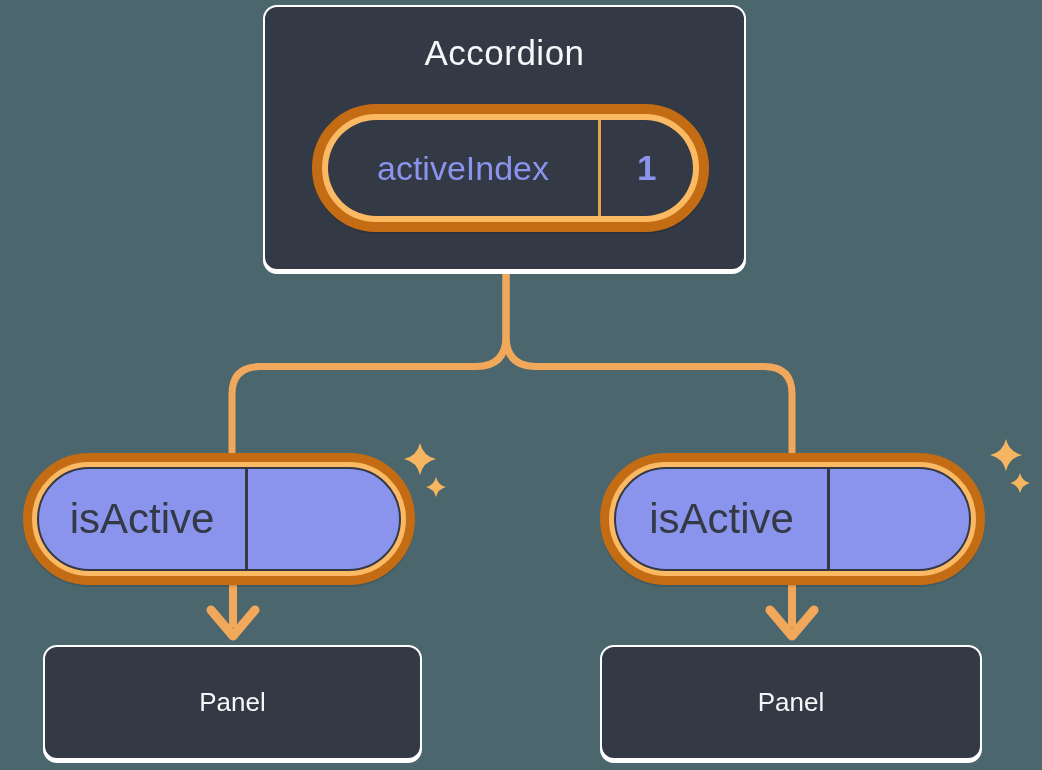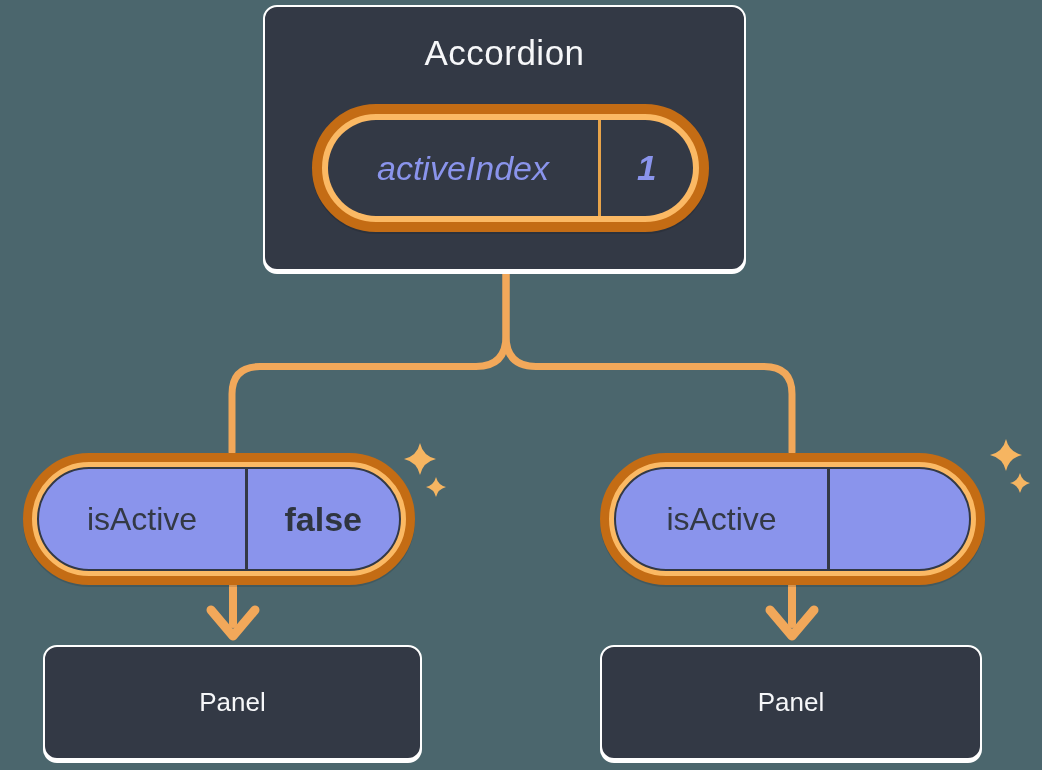--- a/index.html
+++ b/index.html
@@ -37,21 +37,21 @@
     display:flex;
     z-index:3;
     box-shadow:0 2px 0 rgba(0,0,0,0.12);
   }
   .state-pill-wrap{left:47px;top:97px;width:397px;height:128px;}
   .pill-inner{
     flex:1;display:flex;align-items:stretch;
     border-radius:60px;overflow:hidden;
     box-sizing:border-box;
   }
-  .state-pill-inner{background:#333945;font-style:italic;}
+  .state-pill-inner{background:#333945;}
   .cell{display:flex;align-items:center;justify-content:center;}
   .state-name{width:270px;color:#8A94EC;font-size:34px;}
   .state-divider{width:2.5px;background:#E8A44A;}
   .state-value{flex:1;color:#8A94EC;font-size:35px;font-weight:bold;}
   .prop-pill-wrap{
     position:absolute;top:453px;height:132px;
     box-sizing:border-box;
     background:#FBB964;
     border:9px solid #C46C14;
     border-radius:80px;
@@ -63,21 +63,21 @@
   .prop-pill-wrap.left{left:23px;width:392px;}
   .prop-pill-wrap.right{left:600px;width:385px;}
   .prop-pill-inner{
     flex:1;display:flex;align-items:stretch;
     background:#8A94EC;
     border:2.5px solid #333945;
     border-radius:60px;
     box-sizing:border-box;
     overflow:hidden;
   }
-  .prop-name{color:#333945;font-size:32px;}
+  .prop-name{color:#333945;font-size:42px;}
   .left .prop-name{width:206px;}
   .right .prop-name{width:211px;}
   .prop-divider{width:2.5px;background:#333945;}
   .prop-value{flex:1;color:#2F3540;font-size:34px;font-weight:bold;}
   .panel-box{
     top:645px;height:115px;
     display:flex;align-items:center;justify-content:center;
     font-size:26px;font-weight:500;color:#F6F7F9;
   }
   .panel-box.left{left:43px;width:379px;}
@@ -117,21 +117,20 @@
         <div class="state-divider"></div>
         <div class="cell state-value">1</div>
       </div>
     </div>
   </div>
 
   <div class="prop-pill-wrap left">
     <div class="prop-pill-inner">
       <div class="cell prop-name">isActive</div>
       <div class="prop-divider"></div>
-      <div class="cell prop-value">false</div>
     </div>
   </div>
 
   <div class="prop-pill-wrap right">
     <div class="prop-pill-inner">
       <div class="cell prop-name">isActive</div>
       <div class="prop-divider"></div>
     </div>
   </div>
 

